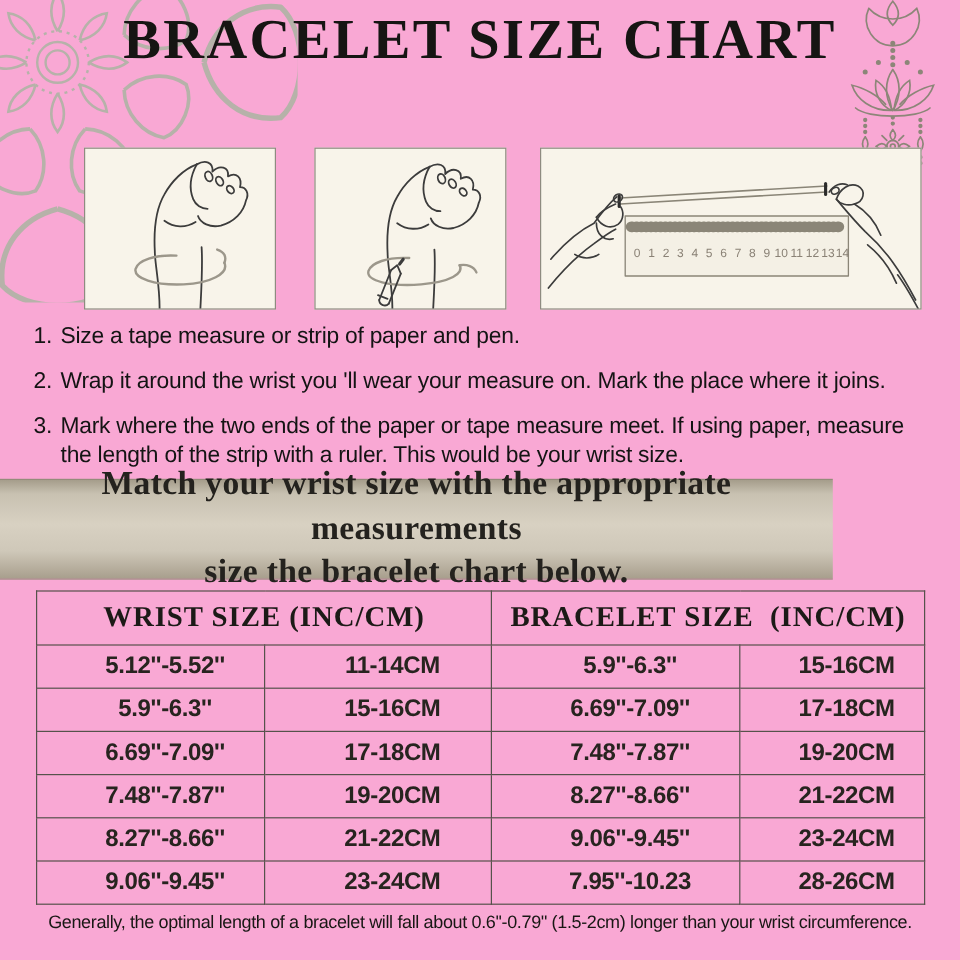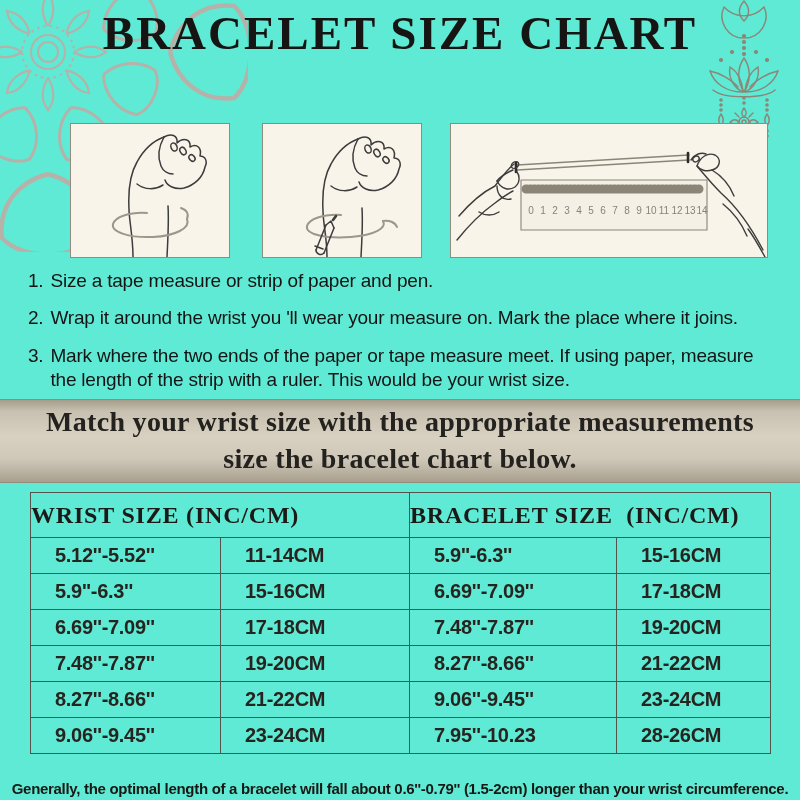--- a/index.html
+++ b/index.html
@@ -1,19 +1,19 @@
 <!DOCTYPE html>
 <html><head>
 <meta charset="utf-8">
 <style>
   * { box-sizing: border-box; margin: 0; padding: 0; }
   html,body { background:#f7f3e9; }
   .stage {
     position: relative; width: 800px; height: 800px;
-    background: #5eead4; overflow: hidden;
+    background: #f9a8d4; overflow: hidden;
     font-family: "Liberation Sans", sans-serif; color: #1d1b17;
   }
   
   .deco-mandala { position:absolute; top:-148px; left:-152px; pointer-events:none; }
   .deco-lotus   { position:absolute; top:0; right:0; pointer-events:none; }
   
   .page-title {
     position:absolute; top:6px; left:0; width:100%;
     text-align:center; font-family:"Liberation Serif", serif;
     font-weight:700; font-size:47px; letter-spacing:2px; color:#161513;
@@ -38,45 +38,45 @@
   .illus-2 { left:262px; width:160px; }
   .illus-3 { left:450px; width:318px; }
   .illus svg { display:block; }
   
   .steps { position:absolute; top:269px; left:28px; width:750px; }
   .step  { display:flex; gap:7px; font-size:19px; line-height:1.28; color:#141414;
            margin-bottom:13px; letter-spacing:-0.2px; }
   .step-num { flex:0 0 auto; }
   
   .banner {
-    position:absolute; top:399px; left:0; width:800px; height:84px;
+    position:absolute; top:399px; left:0; width:694px; height:84px;
     display:flex; flex-direction:column; justify-content:center;
     text-align:center; font-family:"Liberation Serif", serif; font-weight:700;
     font-size:28px; line-height:1.32; color:#24221e; letter-spacing:0.3px;
     background:linear-gradient(180deg,#a59d8b 0%,#c8c1b1 14%,#d8d1c2 45%,#cfc8b9 72%,#a89f8d 100%);
     border-top:1px solid #948c7a; border-bottom:1px solid #948c7a;
   }
   
   .size-table {
     position:absolute; top:492px; left:30px; width:740px;
-    border-collapse:collapse; table-layout:fixed; text-align:left;border-radius:15px;
+    border-collapse:collapse; table-layout:fixed; text-align:center;border-radius:15px;
   }
   .size-table th, .size-table td { border:1px solid #56524b; }
   .size-table th {
     font-family:"Liberation Serif", serif; font-weight:700;
     font-size:24px; letter-spacing:0.8px; height:45px; color:#1c1a17;
   }
   .size-table td {
     font-size:20px; font-weight:700; letter-spacing:-0.3px;
     height:36px; color:#27241f;padding-left:24px;
   }
   
   .footnote {
-    position:absolute; top:780px; left:0; width:100%;
-    text-align:center; font-size:15px; font-weight:700;
+    position:absolute; top:760px; left:0; width:100%;
+    text-align:center; font-size:15px; font-weight:400;
     letter-spacing:-0.3px; white-space:nowrap; color:#181714;
   }
 </style>
 </head>
 <body>
 
 <div class="stage">
 
   <svg class="deco-mandala" width="400" height="400" viewBox="0 0 400 400" fill="none" stroke="#b6b2a9">
     <circle cx="200" cy="200" r="10" stroke-width="2"></circle>

